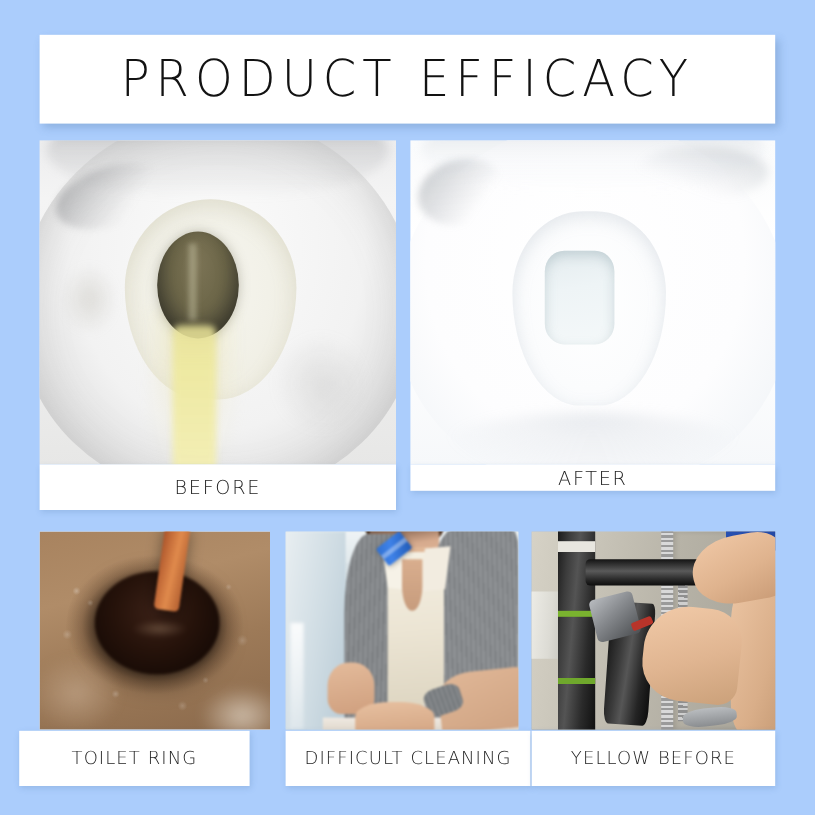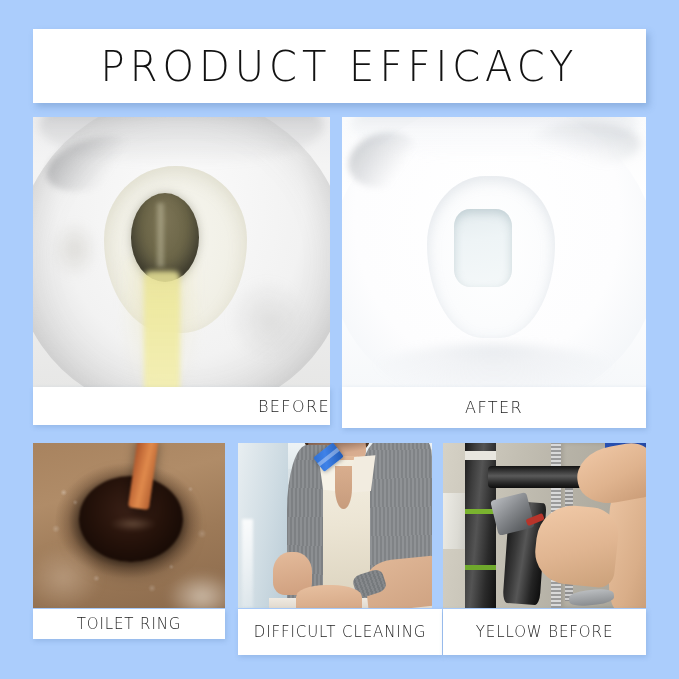--- a/index.html
+++ b/index.html
@@ -712,25 +712,25 @@
       <div class="clean-outer"></div>
       <div class="clean-rim-top"></div>
       <div class="clean-gloss-l"></div>
       <div class="clean-gloss-r"></div>
       <div class="clean-inner"></div>
       <div class="clean-hole"></div>
       <div class="clean-shadow-b"></div>
     </div>
   </div>
 
-  <div class="label-bar" style="left:33px; top:387px; width:297px; height:38px;justify-content:flex-end;">
+  <div class="label-bar" style="left:33px; top:387px; width:297px; height:38px;">
     <span class="label-text">BEFORE</span>
   </div>
 
-  <div class="label-bar" style="left:342px; top:387px; width:304px; height:41px;">
+  <div class="label-bar" style="left:342px; top:387px; width:304px; height:22px;">
     <span class="label-text">AFTER</span>
   </div>
 
   <div class="panel plunger-scene" style="left:33px; top:443px; width:192px; height:165px;">
     <div class="photo">
       <div class="water"></div>
       <div class="water-spots"></div>
       <div class="splash-l"></div>
       <div class="plunger-cup"></div>
       <div class="plunger-handle"></div>
@@ -776,21 +776,21 @@
       <div class="clamp"></div>
       <div class="red-tool"></div>
       <div class="blue-shirt"></div>
       <div class="arm-right"></div>
       <div class="hand-upper"></div>
       <div class="hand-lower"></div>
       <div class="drain-bit"></div>
     </div>
   </div>
 
-  <div class="label-bar" style="left:33px; top:609px; width:192px; height:30px;">
+  <div class="label-bar" style="left:16px; top:609px; width:192px; height:46px;">
     <span class="label-text small">TOILET RING</span>
   </div>
 
   <div class="label-bar" style="left:238px; top:609px; width:204px; height:46px;">
     <span class="label-text small">DIFFICULT CLEANING</span>
   </div>
 
   <div class="label-bar" style="left:443px; top:609px; width:203px; height:46px;">
     <span class="label-text small">YELLOW BEFORE</span>
   </div>

